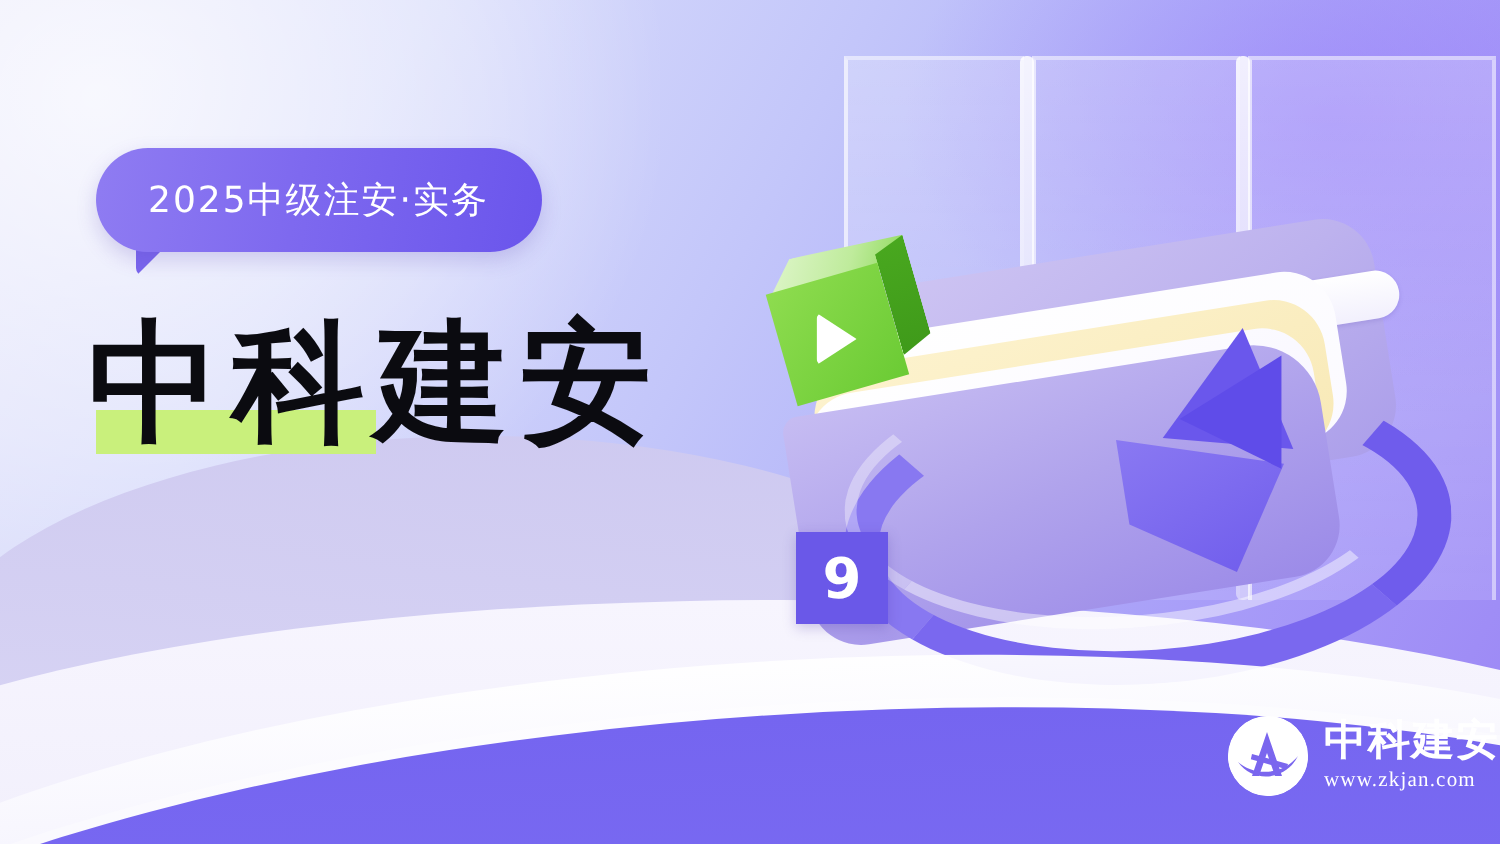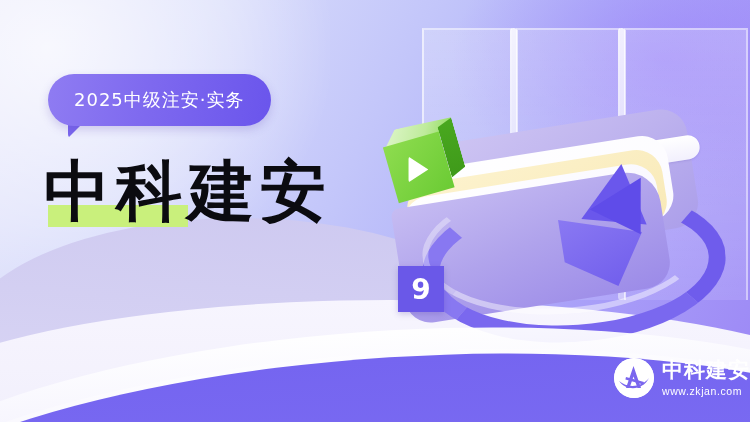--- a/index.html
+++ b/index.html
@@ -194,21 +194,21 @@
   
   .logo{position:absolute;left:614px;top:358px;display:flex;align-items:center;gap:8px;}
   .logo-mark{position:relative;width:40px;height:40px;border-radius:50%;background:#ffffff;overflow:hidden;}
   .logo-text{display:flex;flex-direction:column;line-height:1;}
   .logo-cn{
     color:#ffffff;font-size:21px;font-weight:700;letter-spacing:1px;
     font-family:"DejaVu Sans","Liberation Sans",sans-serif;
   }
   .logo-url{
     color:#ffffff;font-size:10.5px;letter-spacing:.6px;margin-top:5px;
-    font-family:Liberation Sans, sans-serif;
+    font-family:Liberation Serif, serif;
   }
 </style>
 </head>
 <body>
 
 <div class="banner">
 
   <div class="bg-soft-left"></div>
   <div class="bg-soft-topright"></div>
   <div class="bg-ellipse-blob"></div>

